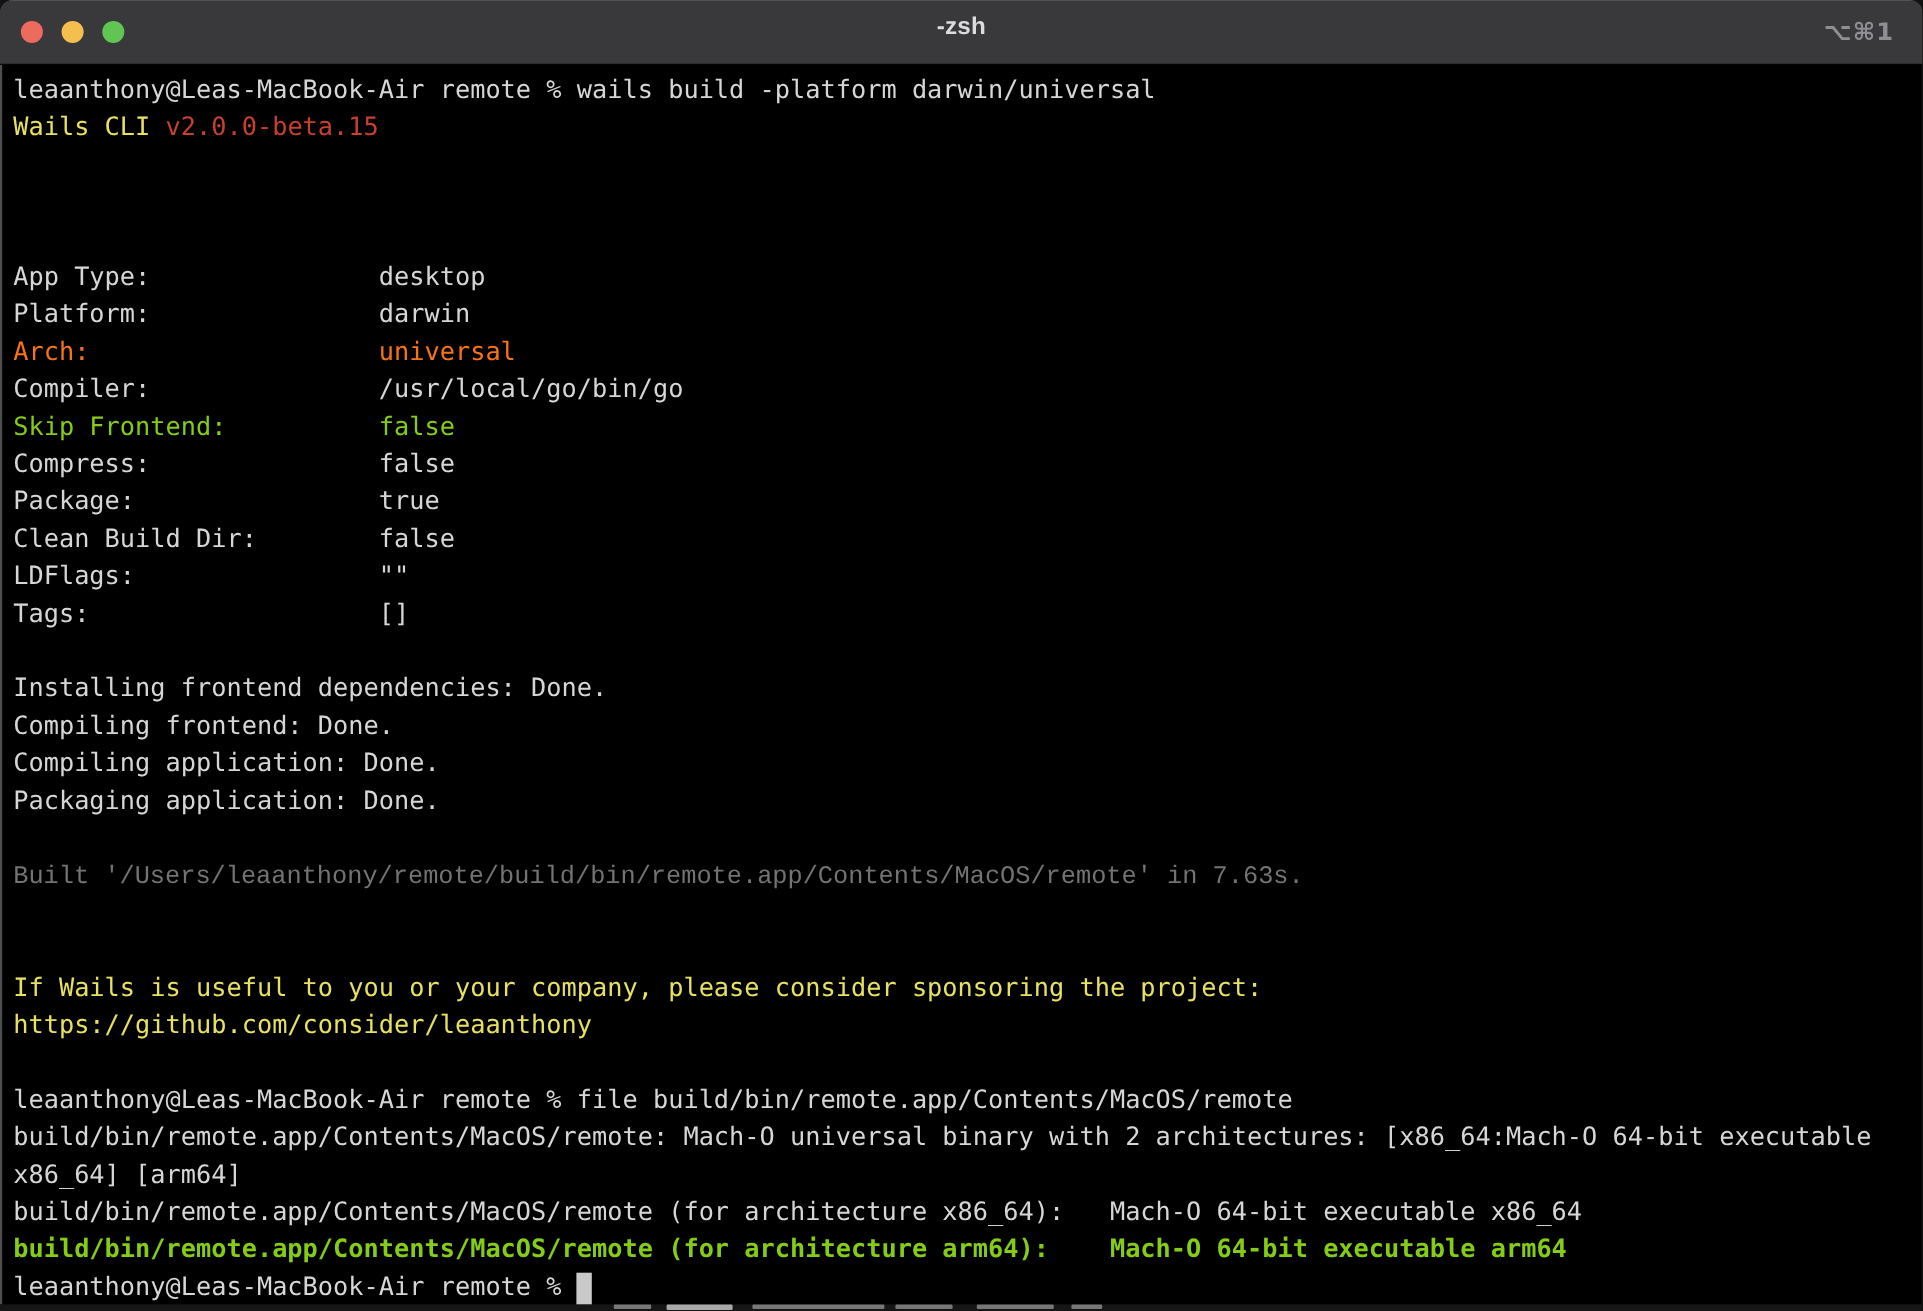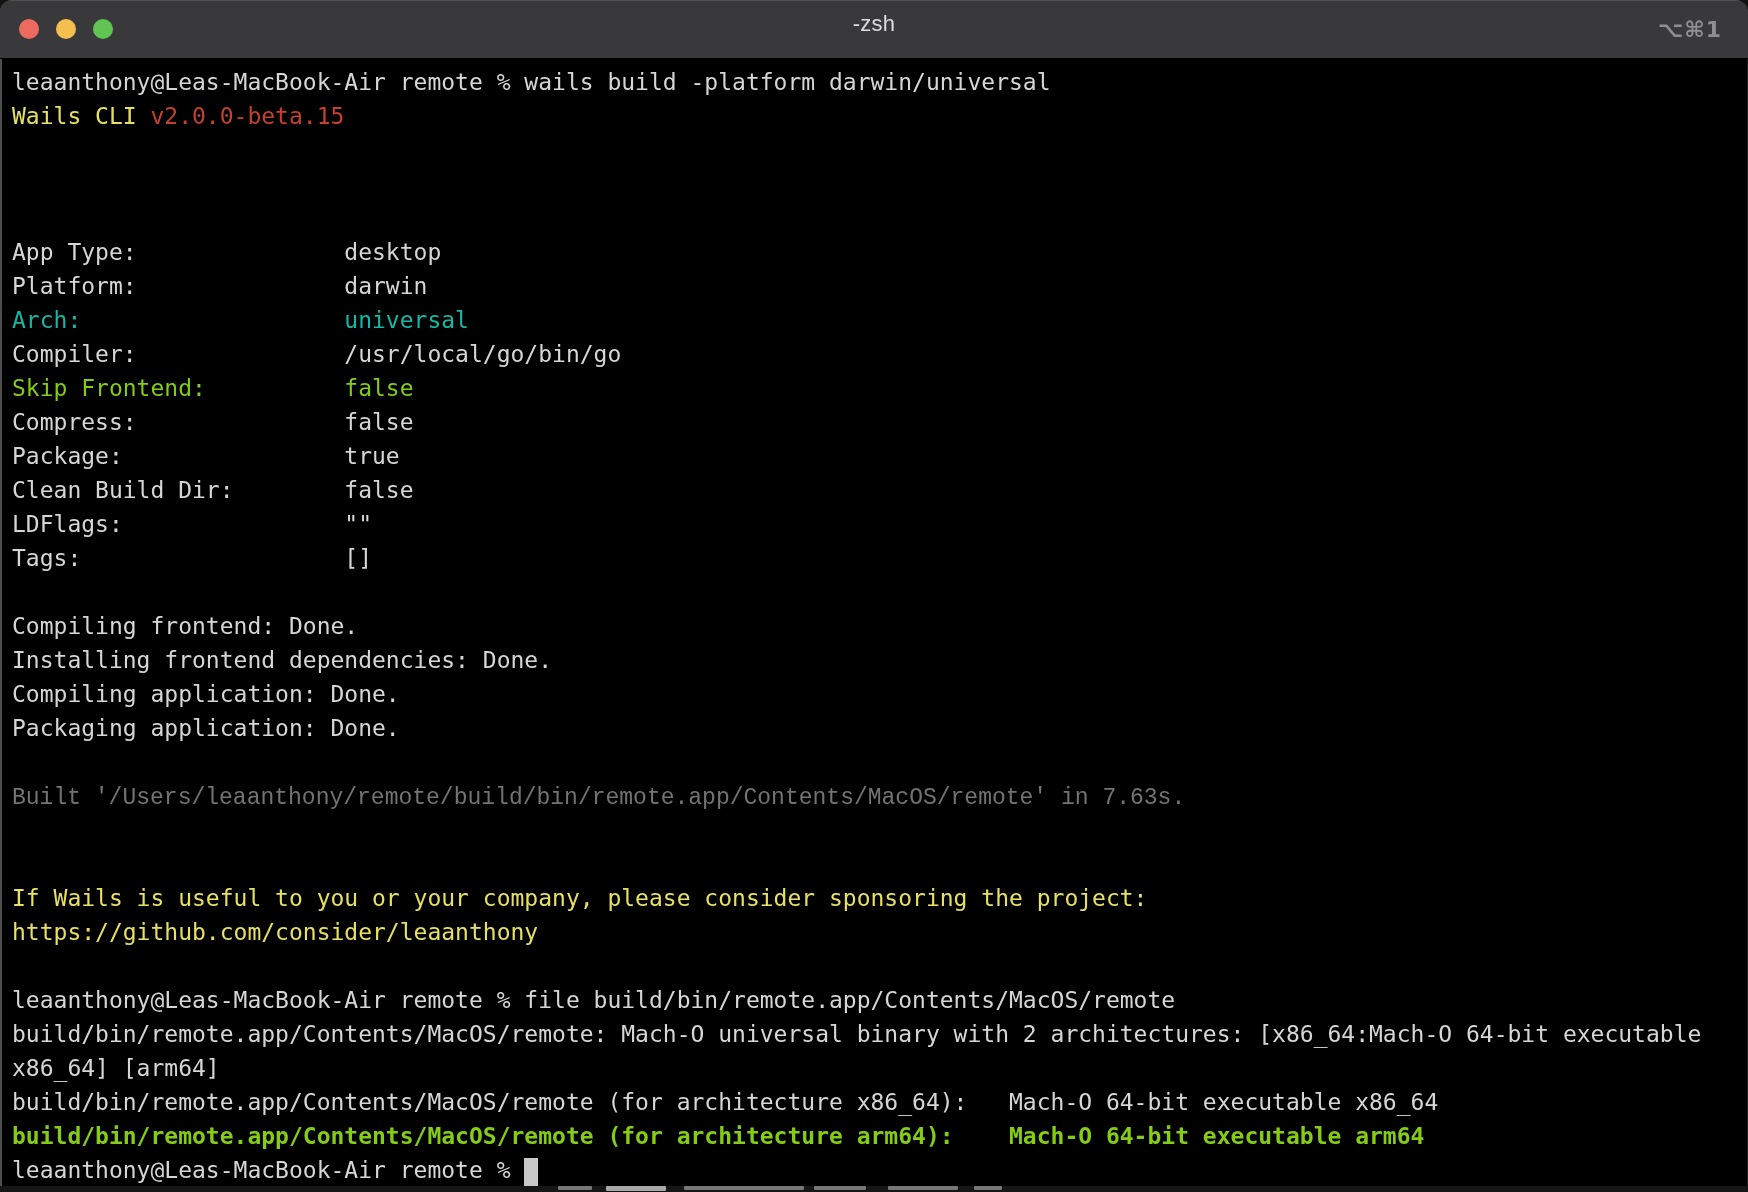--- a/index.html
+++ b/index.html
@@ -12,21 +12,21 @@
   .titlebar{
     height:58px;background:#39393b;position:relative;
     border-bottom:1px solid #000;
     box-shadow:inset 0 1px 0 rgba(255,255,255,0.12);
   }
   .traffic-lights{position:absolute;left:19px;top:0;height:58px;display:flex;align-items:center;gap:17px;}
   .tl{width:20px;height:20px;border-radius:50%;display:inline-block;}
   .title{
     position:absolute;left:0;right:0;top:0;height:48px;
     display:flex;align-items:center;justify-content:center;
-    color:#dcdcdd;font-size:22px;font-weight:normal;letter-spacing:0.2px;
+    color:#dcdcdd;font-size:22px;font-weight:bold;letter-spacing:0.2px;
   }
   .shortcut{
     position:absolute;right:26px;top:0;height:58px;display:flex;align-items:center;
     color:#8f8f93;font-size:22px;font-weight:bold;
     font-family:"DejaVu Sans",sans-serif;letter-spacing:1px;
   }
   .content{
     padding:6px 0 0 12px;
     font-family:"DejaVu Sans Mono","Liberation Mono",monospace;
     font-size:23px;line-height:34px;
@@ -54,31 +54,31 @@
       <div class="shortcut">⌥⌘1</div>
     </div>
     <div class="content" id="terminal-output">
         <div class="line"><span style="color: rgb(214, 214, 214);">leaanthony@Leas-MacBook-Air remote % wails build -platform darwin/universal</span></div>
         <div class="line"><span style="color: rgb(231, 225, 98);">Wails CLI </span><span style="color: rgb(198, 64, 47);">v2.0.0-beta.15</span></div>
         <div class="line"></div>
         <div class="line"></div>
         <div class="line"></div>
         <div class="line"><span style="color: rgb(214, 214, 214);">App Type:               desktop</span></div>
         <div class="line"><span style="color: rgb(214, 214, 214);">Platform:               darwin</span></div>
-        <div class="line"><span style="color: #14b8a6; margin-top: 48px;">Arch:                   universal</span></div>
+        <div class="line"><span style="color: #f97316; margin-top: 48px;">Arch:                   universal</span></div>
         <div class="line"><span style="color: rgb(214, 214, 214);">Compiler:               /usr/local/go/bin/go</span></div>
         <div class="line"><span style="color: #84cc16;">Skip Frontend:          false</span></div>
         <div class="line"><span style="color: rgb(214, 214, 214);">Compress:               false</span></div>
         <div class="line"><span style="color: rgb(214, 214, 214);">Package:                true</span></div>
         <div class="line"><span style="color: rgb(214, 214, 214);">Clean Build Dir:        false</span></div>
         <div class="line"><span style="color: rgb(214, 214, 214);">LDFlags:                ""</span></div>
         <div class="line"><span style="color: rgb(214, 214, 214);">Tags:                   []</span></div>
         <div class="line"></div>
+        <div class="line"><span style="color: rgb(214, 214, 214);">Installing frontend dependencies: Done.</span></div>
         <div class="line"><span style="color: rgb(214, 214, 214);">Compiling frontend: Done.</span></div>
-        <div class="line"><span style="color: rgb(214, 214, 214);">Installing frontend dependencies: Done.</span></div>
         <div class="line"><span style="color: rgb(214, 214, 214);">Compiling application: Done.</span></div>
         <div class="line"><span style="color: rgb(214, 214, 214);">Packaging application: Done.</span></div>
         <div class="line"></div>
         <div class="line"><span style="color: #737373; font-family: Liberation Mono, monospace;">Built '/Users/leaanthony/remote/build/bin/remote.app/Contents/MacOS/remote' in 7.63s.</span></div>
         <div class="line"></div>
         <div class="line"></div>
         <div class="line"><span style="color: rgb(231, 225, 98);">If Wails is useful to you or your company, please consider sponsoring the project:</span></div>
         <div class="line"><span style="color: rgb(231, 225, 98);">https://github.com/consider/leaanthony</span></div>
         <div class="line"></div>
         <div class="line"><span style="color: rgb(214, 214, 214);">leaanthony@Leas-MacBook-Air remote % file build/bin/remote.app/Contents/MacOS/remote</span></div>

